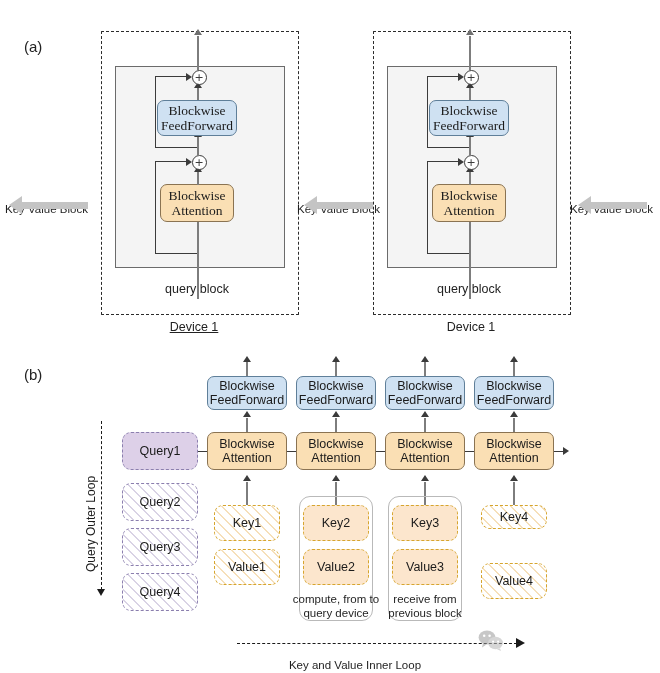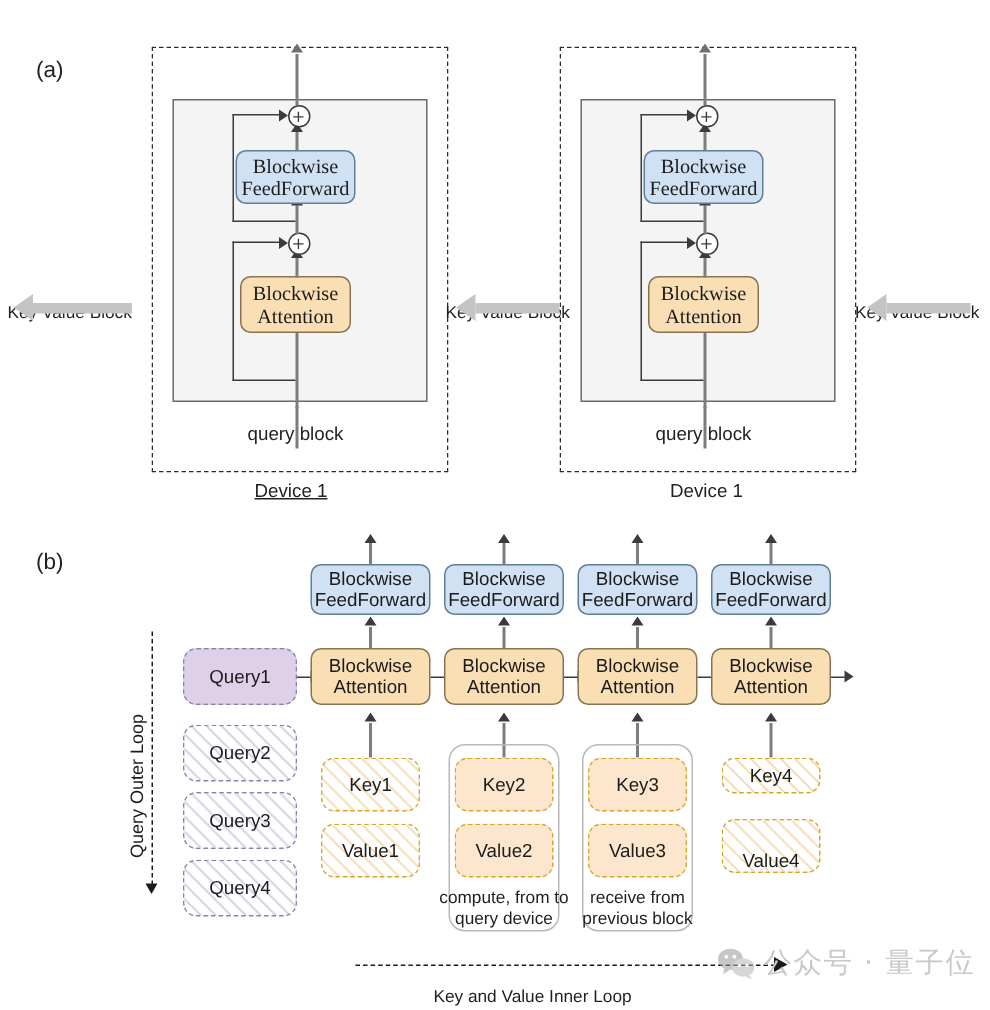--- a/index.html
+++ b/index.html
@@ -385,33 +385,32 @@
 
 <div class="abs ln-h-dk" style="left:554px;top:450.5px;width:10px;"></div>
 <div class="abs ah-right" style="left:563px;top:447px;"></div>
 
 <div class="abs ln-v" style="left:513.2px;top:482px;height:23px;"></div>
 <div class="abs ah-up" style="left:509.5px;top:475px;"></div>
 
 <div class="abs kvbox hatch" style="left:481px;top:505px;width:66px;height:24px;">
   <span>Key4</span>
 </div>
-<div class="abs kvbox hatch" style="left:481px;top:546px;width:66px;height:36px;align-items:flex-end;">
+<div class="abs kvbox hatch" style="left:481px;top:563px;width:66px;height:36px;">
   <span>Value4</span>
 </div>
 
 <div class="abs dash-h" style="left:237px;top:643px;width:280px;"></div>
 <div class="abs" style="left:516px;top:637.5px;width:0;height:0;border-top:5.5px solid transparent;border-bottom:5.5px solid transparent;border-left:9px solid #1a1a1a;"></div>
 <div class="abs note" style="left:245px;top:658px;width:220px;">Key and Value Inner Loop</div>
 
 <div class="abs" style="left:478px;top:629px;display:flex;align-items:center;gap:5px;">
   <svg class="wm-logo" width="26" height="22" viewBox="0 0 26 22" aria-hidden="true">
     <ellipse cx="9" cy="8.5" rx="8.4" ry="7" fill="#9a9a9a"></ellipse>
     <polygon points="5,14 4,18.5 8.6,15.6" fill="#9a9a9a"></polygon>
     <ellipse cx="17.5" cy="14" rx="7.4" ry="6.2" fill="#b5b5b5"></ellipse>
     <polygon points="22,19.2 23,22 19,20.2" fill="#b5b5b5"></polygon>
     <circle cx="6.2" cy="6.8" r="1.25" fill="#ffffff"></circle>
     <circle cx="11.6" cy="6.8" r="1.25" fill="#ffffff"></circle>
     <circle cx="15.1" cy="12.6" r="1.05" fill="#ffffff"></circle>
     <circle cx="20.1" cy="12.6" r="1.05" fill="#ffffff"></circle>
   </svg>
-  <span class="wm">公众号 · 量子位</span>
 </div>
 
 </body></html>

